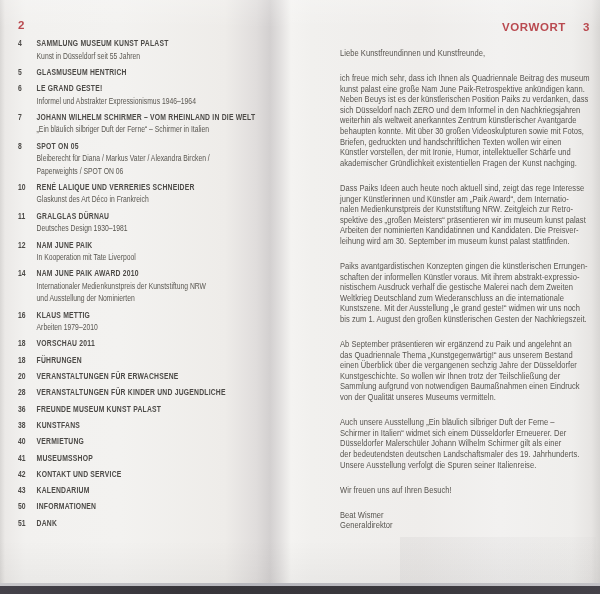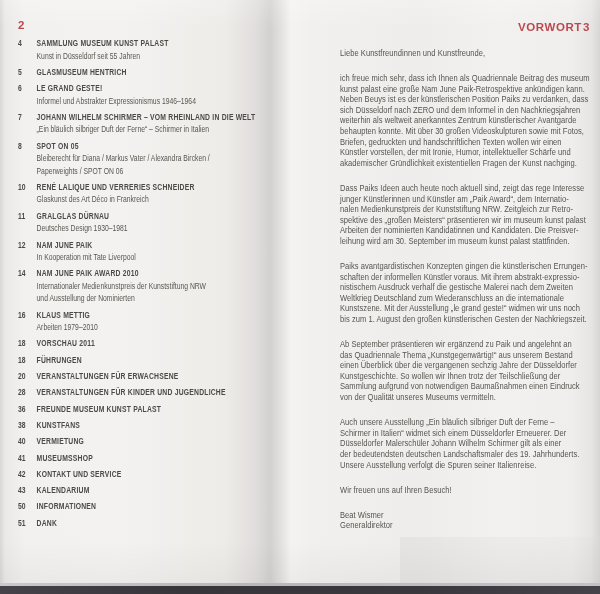--- a/index.html
+++ b/index.html
@@ -32,21 +32,21 @@
   }
   .scan-bottom-bar {
     position:absolute; left:0; right:0; bottom:0; height:8px;
     background:linear-gradient(90deg,#45424a,#37353a 30%,#3a383d 70%,#454249);
   }
 
   
   .page-header { position:absolute; font-weight:700; font-size:11.5px;
     letter-spacing:0.6px; color:var(--red,#b9494f); display:flex; }
   .hdr-left  { left:18px; top:19px; gap:11px; }
-  .hdr-right { right:10px; top:21px; gap:1px; }
+  .hdr-right { right:10px; top:21px; gap:17px; }
 
   
   .toc-page { position:absolute; left:18px; top:19px; width:265px; }
   .toc-scale { margin-top:18px; width:368px; transform:scaleX(0.715); transform-origin:0 0; }
   .toc-item { display:flex; margin-bottom:3.8px; font-size:9.5px; line-height:12.5px; }
   .toc-num { flex:none; width:26px; font-weight:700; color:#4c4a47; }
   .toc-entry { flex:1 1 auto; min-width:0; }
   .toc-title { display:block; font-weight:700; color:#4c4a47; letter-spacing:0.3px; white-space:nowrap; }
   .toc-sub { display:block; color:#595650; white-space:pre; }
 

